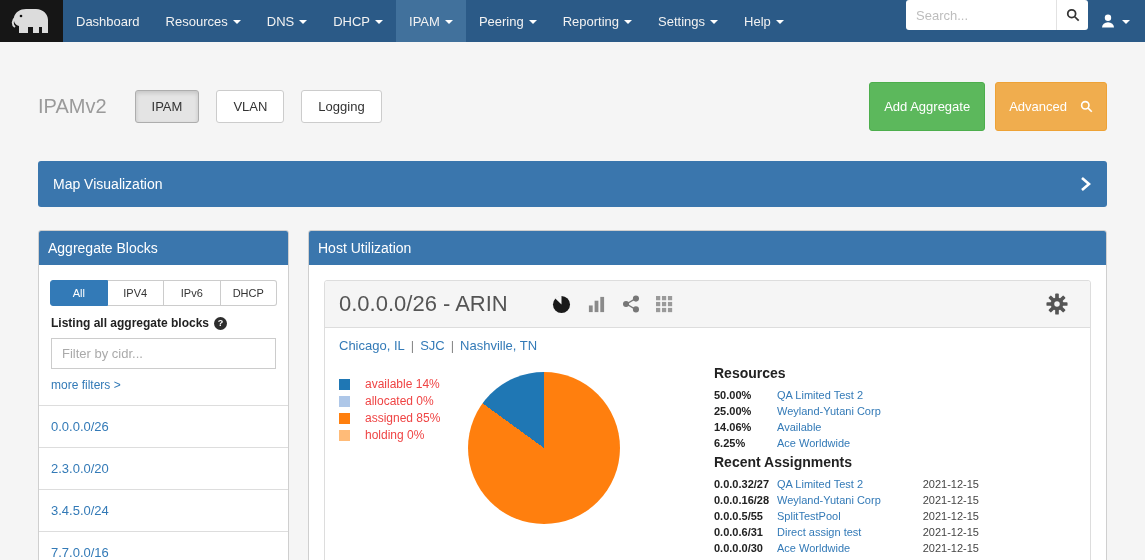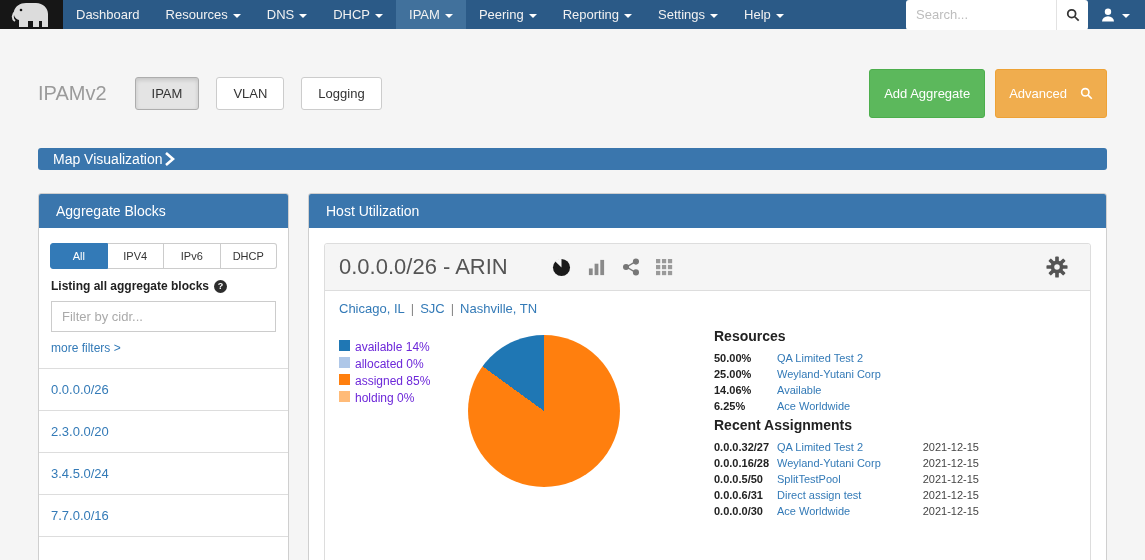--- a/index.html
+++ b/index.html
@@ -6,47 +6,47 @@
     --navbar-bg:#2b5a87; --navbar-active-bg:#41719c; --panel-header-bg:#3a76ad;
     --green:#5cb85c; --green-border:#4cae4c; --orange:#f0ad4e; --orange-border:#eea236;
     --link:#337ab7;
   }
   *{box-sizing:border-box}
   html,body{margin:0;padding:0}
   body{width:1145px;height:560px;overflow:hidden;background:#f5f5f5;
        font-family:"Liberation Sans",sans-serif;color:#333}
 
   
-  .navbar{display:flex;align-items:stretch;height:29px;background:var(--navbar-bg)}
+  .navbar{display:flex;align-items:stretch;height:42px;background:var(--navbar-bg)}
   .logo{width:63px;background:#161616;display:flex;align-items:center;justify-content:center;cursor:pointer;flex:none}
   .nav-item{display:flex;align-items:center;gap:5px;padding:0 13px;color:#f2f2f2;font-size:13px;text-decoration:none;cursor:pointer;white-space:nowrap}
   .nav-item.active{background:var(--navbar-active-bg)}
   .caret{width:0;height:0;border-left:4px solid transparent;border-right:4px solid transparent;border-top:4px solid #fff;margin-top:2px}
-  .nav-search{margin-left:auto;display:flex;align-items:center}
+  .nav-search{margin-left:auto;display:flex;}
   .nav-search input{width:150px;height:30px;border:none;border-radius:3px 0 0 3px;padding:0 10px;font-size:13px;outline:none;color:#333}
   .nav-search input::placeholder{color:#bdbdbd}
   .search-btn{height:30px;width:32px;background:#fff;border:none;border-left:1px solid #e2e2e2;border-radius:0 3px 3px 0;display:flex;align-items:center;justify-content:center;cursor:pointer;padding:0}
   .nav-user{display:flex;align-items:center;gap:6px;padding:0 15px 0 12px;cursor:pointer}
 
   
   .page-head{display:flex;align-items:center;margin:40px 38px 8px}
   .page-title{font-size:20px;color:#9a9a9a;margin-right:28px}
   .view-btn{padding:8px 16px;font-size:13px;border:1px solid #ccc;background:#fff;border-radius:3px;color:#333;margin-right:17px;cursor:pointer;font-family:inherit}
   .view-btn.active{background:#e4e4e4;border-color:#adadad;box-shadow:inset 0 2px 4px rgba(0,0,0,.14)}
   .head-actions{margin-left:auto;display:flex;gap:10px}
   .btn-green{background:var(--green);border:1px solid var(--green-border);color:#fff;font-size:13px;padding:16px 14px;border-radius:3px;cursor:pointer;font-family:inherit}
   .btn-orange{background:var(--orange);border:1px solid var(--orange-border);color:#fff;font-size:13px;padding:8px 13px;border-radius:3px;display:flex;align-items:center;gap:13px;cursor:pointer;font-family:inherit}
 
   
-  .map-bar{margin:30px 38px 0;background:var(--panel-header-bg);color:#fff;border-radius:3px;padding:0 15px;height:22px;display:flex;align-items:center;font-size:14px;cursor:pointer}
+  .map-bar{margin:30px 38px 0;background:var(--panel-header-bg);color:#fff;border-radius:3px;padding:0 15px;height:46px;display:flex;align-items:center;justify-content:space-between;font-size:14px;cursor:pointer}
 
   
   .content{display:flex;align-items:flex-start;gap:19px;margin:23px 38px 0}
   .panel{background:#fff;border:1px solid #cfcfcf;border-radius:3px}
-  .panel-header{background:var(--panel-header-bg);color:#fff;font-size:14px;padding:9px 17px;border-radius:2px 2px 0 0}
+  .panel-header{background:var(--panel-header-bg);color:#fff;font-size:14px;padding:9px 9px;border-radius:2px 2px 0 0}
   .agg-panel{width:251px;flex:none}
   .host-panel{flex:1}
 
   
   .tab-group{display:flex;margin:15px 11px 10px}
   .tab-btn{flex:1;font-size:11px;padding:6px 0;text-align:center;background:#fff;border:1px solid #ccc;border-left:none;color:#333;cursor:pointer;font-family:inherit}
   .tab-btn:first-child{border-left:1px solid #ccc;border-radius:3px 0 0 3px}
   .tab-btn:last-child{border-radius:0 3px 3px 0}
   .tab-btn.active{background:var(--link);border-color:var(--link);color:#fff}
   .listing-row{display:flex;align-items:center;gap:5px;margin:6px 12px 8px;font-size:12px;font-weight:bold;color:#222}
@@ -62,21 +62,21 @@
   .sub-panel{border:1px solid #ddd;border-radius:3px;min-height:340px}
   .sub-head{background:#f5f5f5;border-bottom:1px solid #ddd;padding:10px 14px;display:flex;align-items:center;border-radius:3px 3px 0 0}
   .block-title{font-size:22px;color:#555;margin-right:36px;font-weight:400}
   .icon-btn{margin:0 8px;cursor:pointer;display:flex;align-items:center;background:none;border:none;padding:0}
   .gear-btn{margin-left:auto}
   .crumbs{padding:10px 14px 0;font-size:13px}
   .crumbs a{color:var(--link);text-decoration:none;cursor:pointer}
   .crumb-sep{color:#888;margin:0 6px}
   .chart-row{display:flex;padding:0 14px}
   .legend{width:126px;margin-top:24px;flex:none}
-  .legend-row{display:flex;align-items:flex-start;gap:5px;margin-bottom:3px;font-size:12px;color:#6d28d9;white-space:nowrap}
+  .legend-row{display:flex;align-items:center;gap:15px;margin-bottom:3px;font-size:12px;color:#ef4444;white-space:nowrap}
   .swatch{width:11px;height:11px;flex:none}
   .pie{width:152px;height:152px;border-radius:50%;margin:19px 0 0 3px;flex:none;background:#ff7f0e}
   .stats-col{width:265px;margin:12px 0 0 94px;flex:none}
   .stats-title{font-size:14px;font-weight:bold;color:#222;margin:0 0 9px}
   .stat-row{display:flex;font-size:11px;margin-bottom:5px;line-height:11px}
   .stat-pct{width:63px;font-weight:bold;color:#222;flex:none}
   .stat-name{color:var(--link);cursor:pointer;text-decoration:none}
   .recent{margin-top:0}
   .r-row{display:flex;font-size:11px;margin-bottom:5px;line-height:11px}
   .r-cidr{width:63px;font-weight:bold;color:#222;flex:none}
@@ -310,21 +310,21 @@
                   <span class="r-cidr">0.0.0.32/27</span>
                   <a class="r-name">QA Limited Test 2</a>
                   <span class="r-date">2021-12-15</span>
                 </div>
               <div class="r-row">
                   <span class="r-cidr">0.0.0.16/28</span>
                   <a class="r-name">Weyland-Yutani Corp</a>
                   <span class="r-date">2021-12-15</span>
                 </div>
               <div class="r-row">
-                  <span class="r-cidr">0.0.0.5/50</span>
+                  <span class="r-cidr">0.0.0.5/55</span>
                   <a class="r-name">SplitTestPool</a>
                   <span class="r-date">2021-12-15</span>
                 </div>
               <div class="r-row">
                   <span class="r-cidr">0.0.0.6/31</span>
                   <a class="r-name">Direct assign test</a>
                   <span class="r-date">2021-12-15</span>
                 </div>
               <div class="r-row">
                   <span class="r-cidr">0.0.0.0/30</span>

